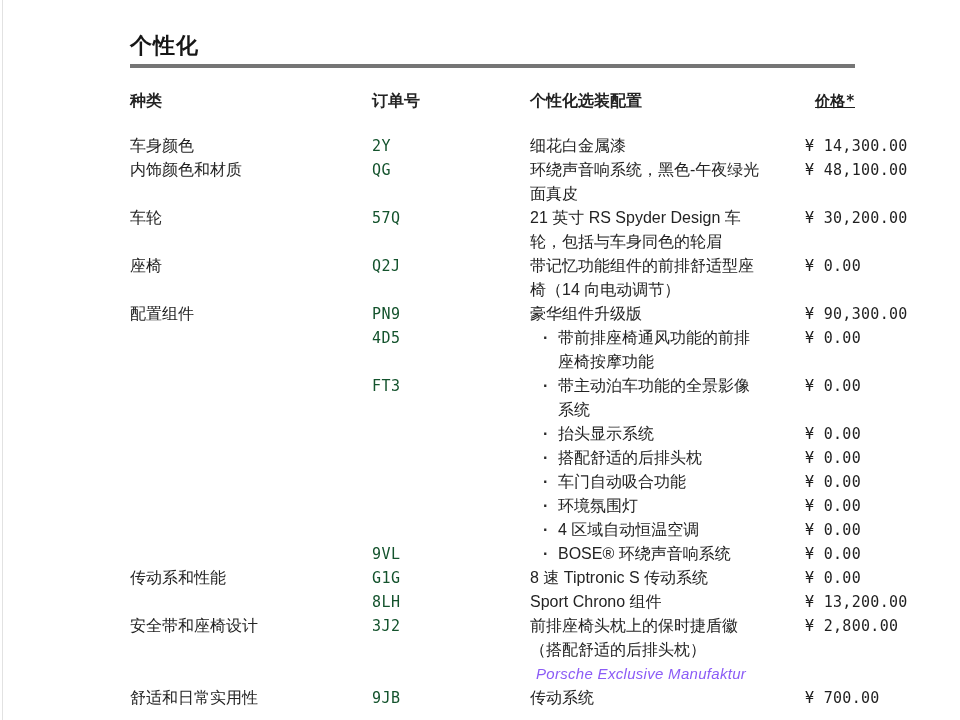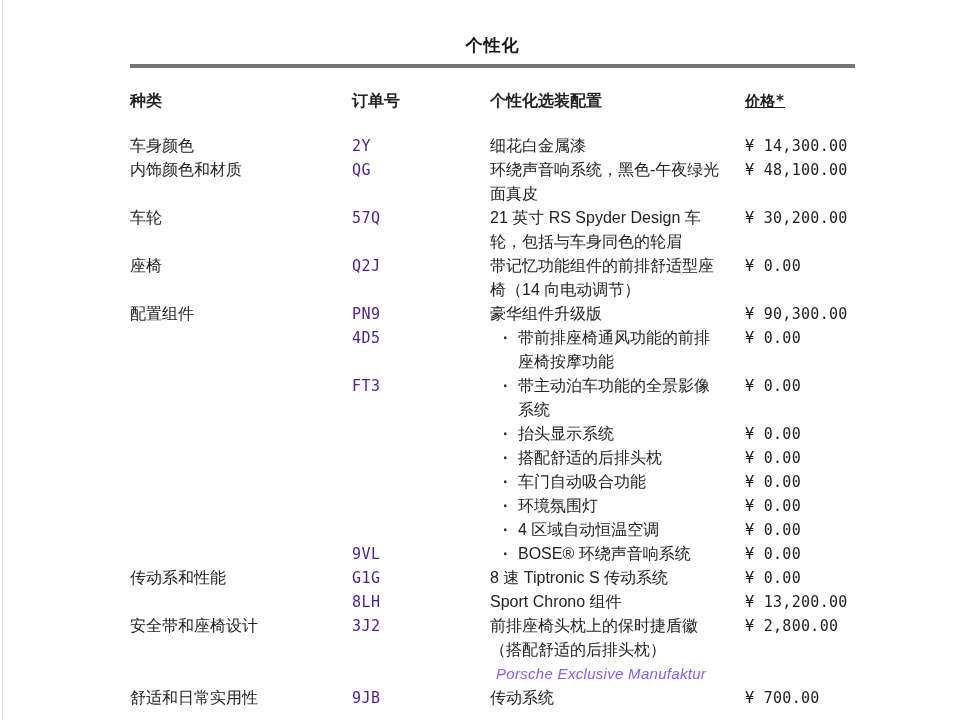--- a/index.html
+++ b/index.html
@@ -12,39 +12,39 @@
     overflow:hidden;
   }
   .scan-edge {
     position:absolute; left:2px; top:0; bottom:0; width:1px;
     background:#e2e2e2;
   }
   .content {
     position:absolute; left:130px; top:36px; width:725px;
   }
   .doc-title {
-    font-size:17px; font-weight:bold; letter-spacing:1px;
-    line-height:20px; color:#161616;text-align:center;
+    font-size:22px; font-weight:bold; letter-spacing:1px;
+    line-height:20px; color:#161616;
   }
   .title-rule {
     height:4px; background:#757575; margin-top:8px;
   }
   .grid-row {
     display:grid;
     grid-template-columns:222px 138px 255px 1fr;
     align-items:start;
-    font-size:16px; line-height:24px;
+    font-size:16px; line-height:24px;gap:20px;
   }
   .hdr { margin-top:24px; font-weight:bold; font-size:16px; line-height:18px; color:#141414; }
-  .hdr .c4 { text-align:left;text-decoration:underline; }
+  .hdr .c4 { text-align:right;text-decoration:underline; }
   #rows { margin-top:24px; }
   .c1 { color:#232323; }
   .c2 {
     font-family:"DejaVu Sans Mono","Liberation Mono",monospace;
-    font-size:15px; letter-spacing:0.5px; color:#4c1d95;
+    font-size:15px; letter-spacing:0.5px; color:#14532d;
   }
   .c3-inner { width:235px; color:#232323; }
   .c3-inner.bullet { position:relative; padding-left:28px; }
   .bullet-dot {
     position:absolute; left:13px; top:0;
     font-weight:bold; color:#2a2a2a;
   }
   .cfg-note {
     color:#8b5cf6; font-style:italic; font-size:15px;
     letter-spacing:0.3px; margin-left:6px;

